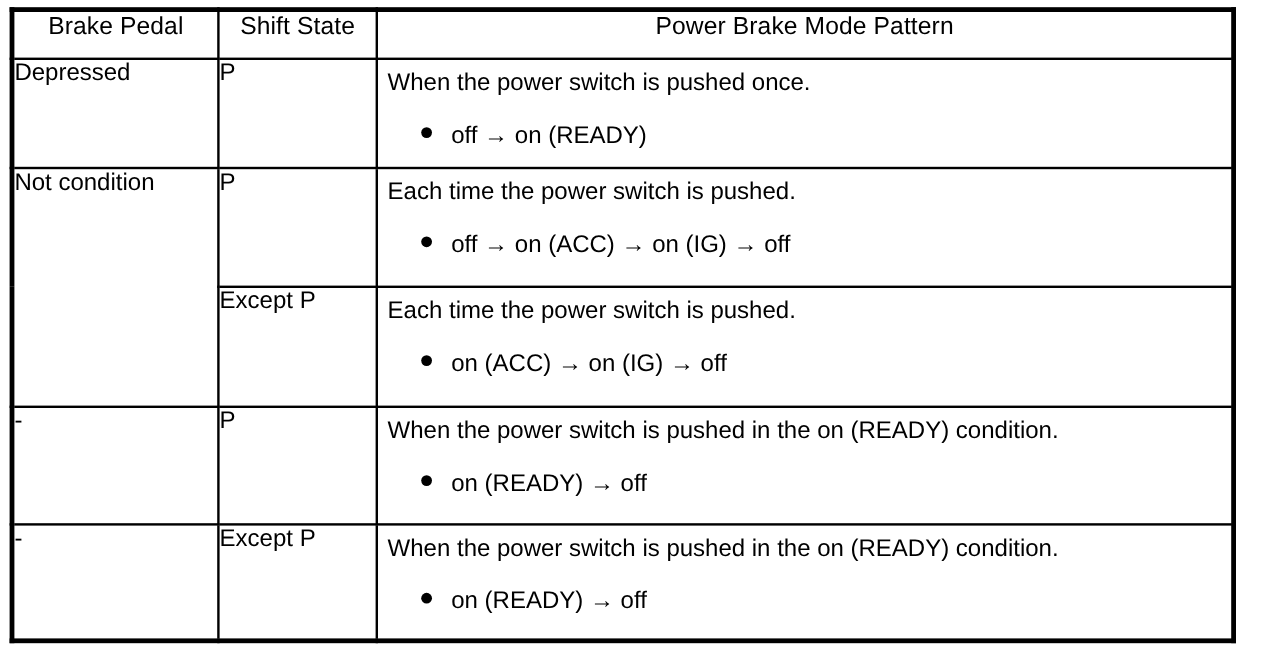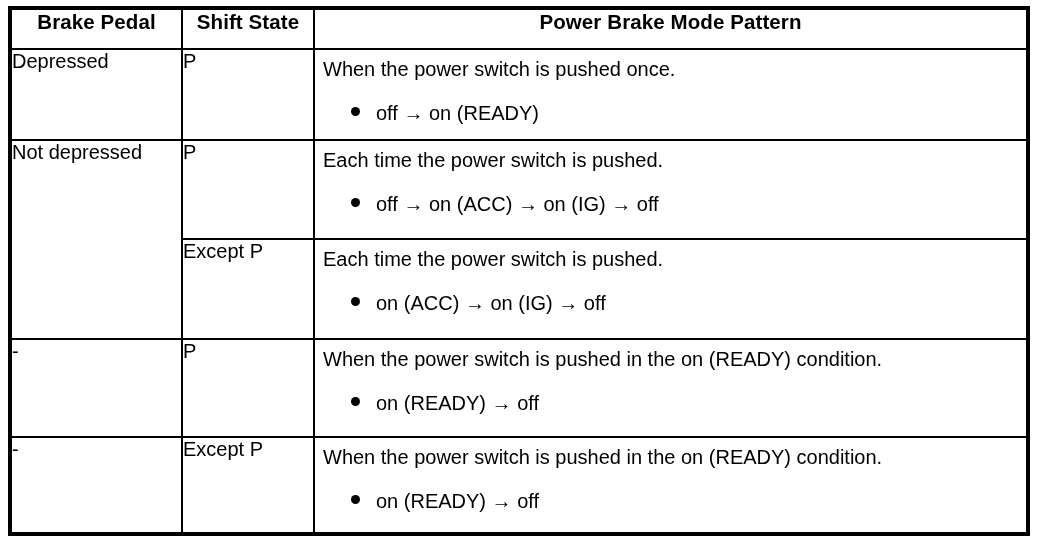--- a/index.html
+++ b/index.html
@@ -46,21 +46,21 @@
   
   col.col-brake { width: 172px; }
   col.col-shift { width: 132px; }
   col.col-desc  { width: 714px; }
 
   .hdr-cell {
     height: 38px;
     text-align: center;
     vertical-align: middle;
     font-size: 20.5px;
-    font-weight: bold;
+    font-weight: normal;
     letter-spacing: 0.1px;
     padding: 0 4px;
   }
 
   .cell-brake {
     vertical-align: middle;
     font-size: 20px;
     padding-left: 5px;
     line-height: 1.15;
     white-space: nowrap;
@@ -159,21 +159,21 @@
             <div class="desc-title">When the power switch is pushed once.</div>
             <div class="desc-bullet-row">
               <span class="bullet-dot"></span>
               <span class="bullet-text">off → on (READY)</span>
             </div>
           </div>
         </td>
       </tr>
 
       <tr class="r2">
-        <td class="cell-brake" rowspan="2">Not depressed</td>
+        <td class="cell-brake" rowspan="2">Not condition</td>
         <td class="cell-shift">P</td>
         <td class="cell-desc">
           <div class="desc-wrap">
             <div class="desc-title">Each time the power switch is pushed.</div>
             <div class="desc-bullet-row">
               <span class="bullet-dot"></span>
               <span class="bullet-text">off → on (ACC) → on (IG) → off</span>
             </div>
           </div>
         </td>

